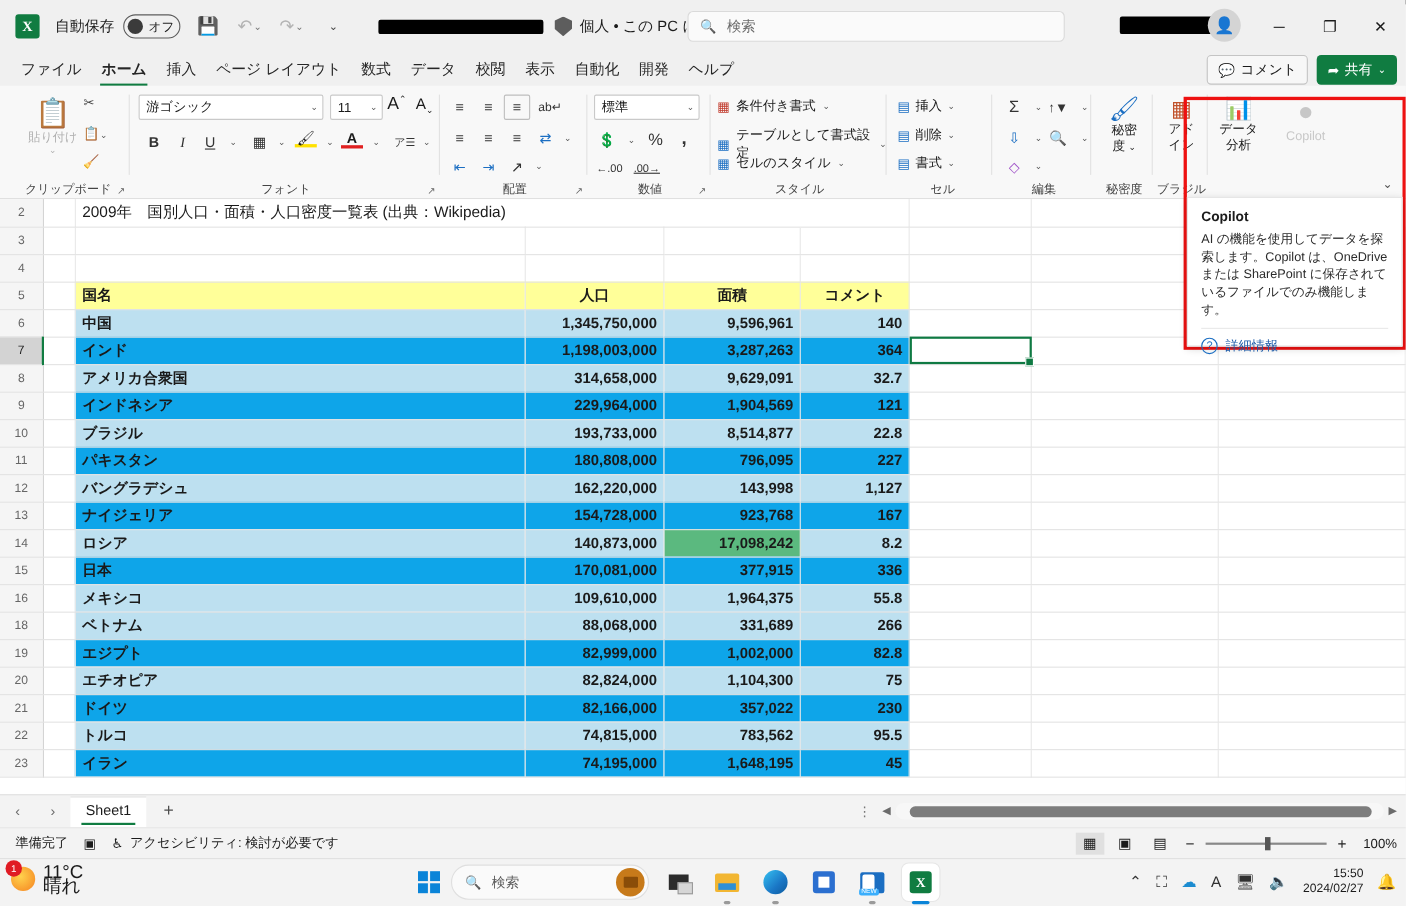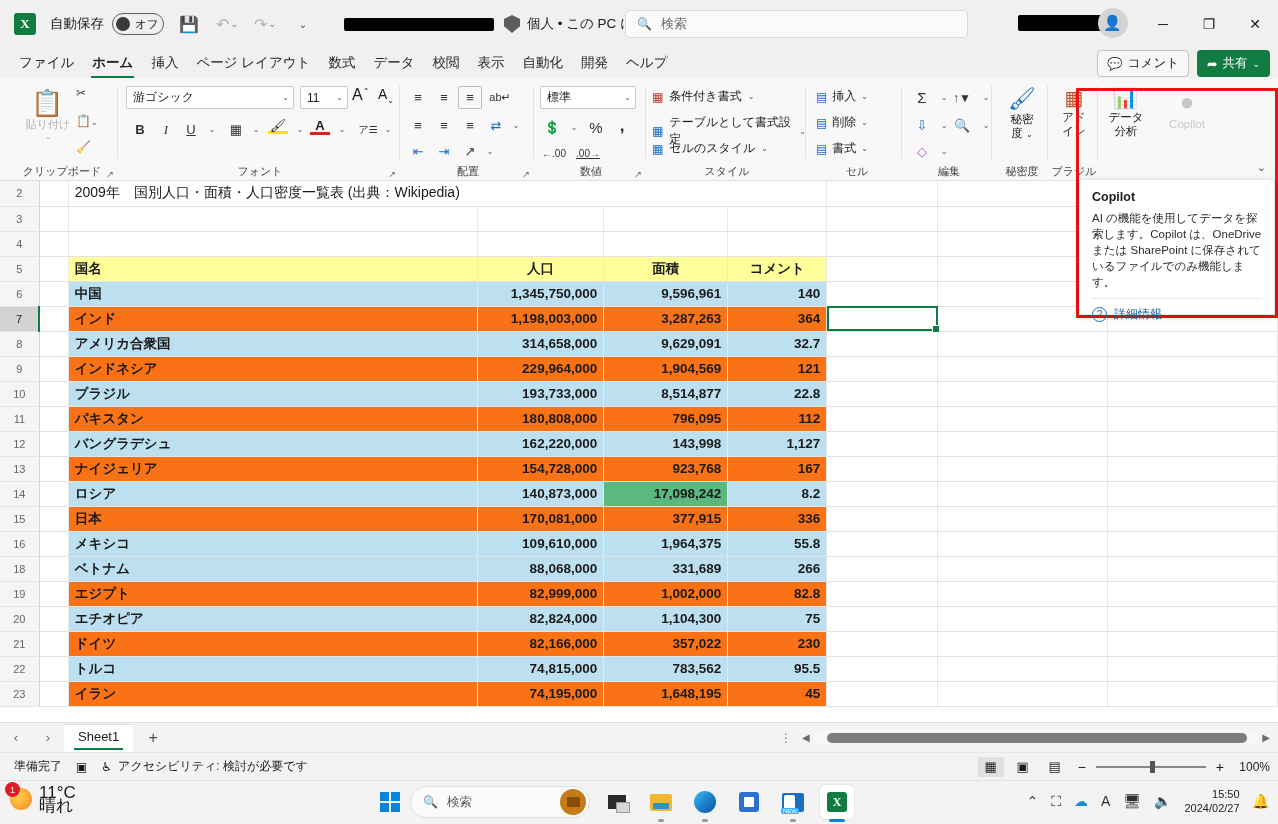--- a/index.html
+++ b/index.html
@@ -125,21 +125,21 @@
   .c-pop  { width:130px; }
   .c-area { width:130px; }
   .c-dens { width:105px; }
   .c-e    { width:100px; }
   .c-f    { width:130px; }
   .c-rest { width:200px; }
 
   .tblcell { border:1px solid #000; font-weight:bold; }
   .hdrcell { background:#ffff99; text-align:center; }
   .bandcell { background:#bde0f0; }
-  .whitecell { background:#f97316; }
+  .whitecell { background:#0ea5e9; }
   .greencell { background:#5bb97f; }
   .num { text-align:right; }
 
   .selbox {
     position:absolute; border:2px solid #0f7a43; pointer-events:none;
   }
   .selbox:after {
     content:""; position:absolute; right:-4px; bottom:-4px; width:6px; height:6px;
     background:#0f7a43; border:1px solid #fff;
   }
@@ -602,21 +602,21 @@
             <td class="cell c-e"></td>
             <td class="cell c-f"></td>
             <td class="cell c-rest"></td>
           </tr>
           <tr>
             <td class="rowhdr">11</td>
             <td class="cell c-a"></td>
             <td class="cell tblcell whitecell c-name">パキスタン</td>
             <td class="cell tblcell whitecell c-pop num">180,808,000</td>
             <td class="cell tblcell whitecell c-area num">796,095</td>
-            <td class="cell tblcell whitecell c-dens num">112</td>
+            <td class="cell tblcell whitecell c-dens num">227</td>
             <td class="cell c-e"></td>
             <td class="cell c-f"></td>
             <td class="cell c-rest"></td>
           </tr>
           <tr>
             <td class="rowhdr">12</td>
             <td class="cell c-a"></td>
             <td class="cell tblcell bandcell c-name">バングラデシュ</td>
             <td class="cell tblcell bandcell c-pop num">162,220,000</td>
             <td class="cell tblcell bandcell c-area num">143,998</td>

